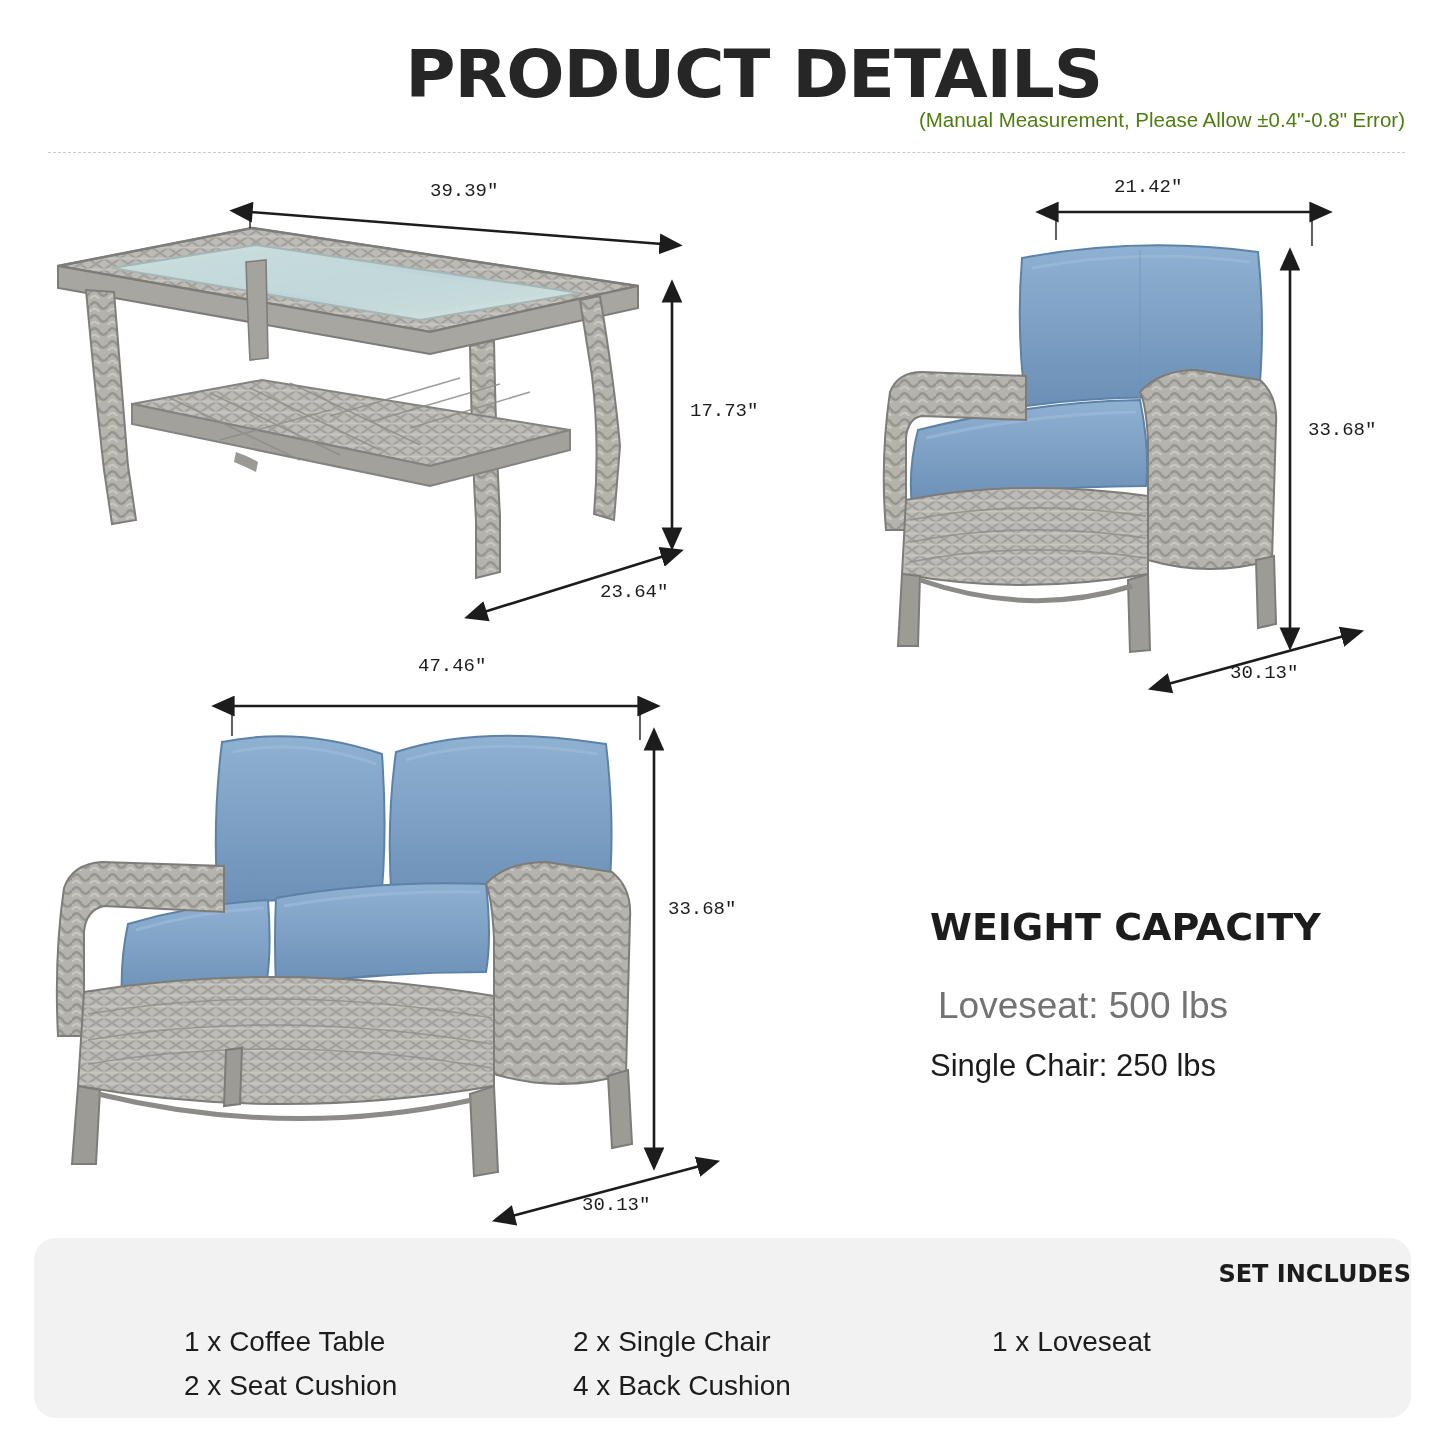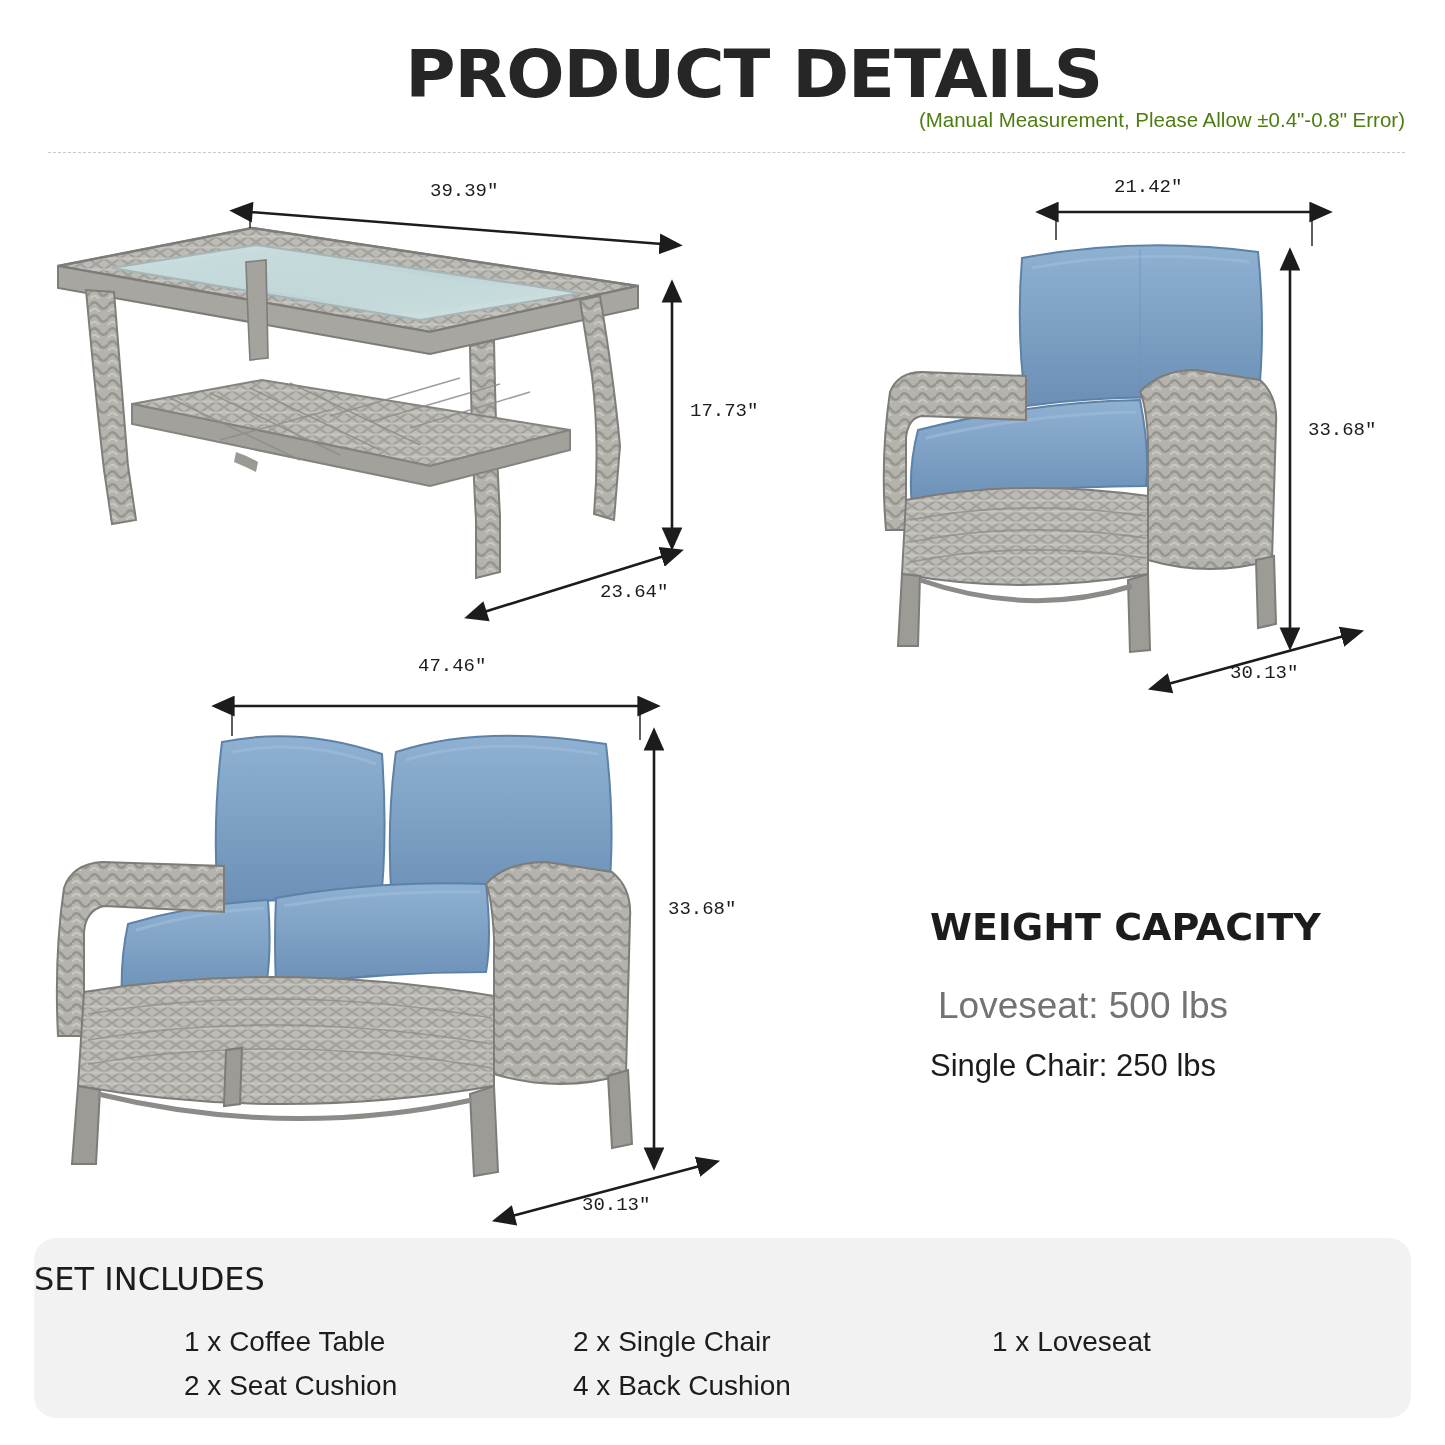--- a/index.html
+++ b/index.html
@@ -59,22 +59,22 @@
   }
   .wc-line1{position:absolute;left:930px;top:985px;font-size:37px;color:#737373;margin-left:8px;}
   .wc-line2{position:absolute;left:930px;top:1048px;font-size:31px;color:#1c1c1c;}
 
   
   .includes{
     position:absolute;left:34px;right:34px;top:1238px;height:180px;
     background:#f2f2f2;border-radius:22px;
   }
   .includes-title{
-    position:absolute;left:0;right:0;top:22px;text-align:left;
-    font-size:32px;font-weight:normal;color:#1c1c1c;
+    position:absolute;left:0;right:0;top:22px;text-align:right;
+    font-size:24px;font-weight:bold;color:#1c1c1c;
     font-family:"DejaVu Sans", sans-serif;
   }
   .inc-grid{
     position:absolute;left:60px;right:60px;top:88px;
     display:grid;grid-template-columns:1fr 1fr 1fr;row-gap:12px;
     font-size:28px;color:#1c1c1c;
   }
   .inc-grid div{text-align:left;padding-left:90px;}
   .inc-grid .c2{padding-left:60px;}
   .inc-grid .c3{padding-left:60px;}

